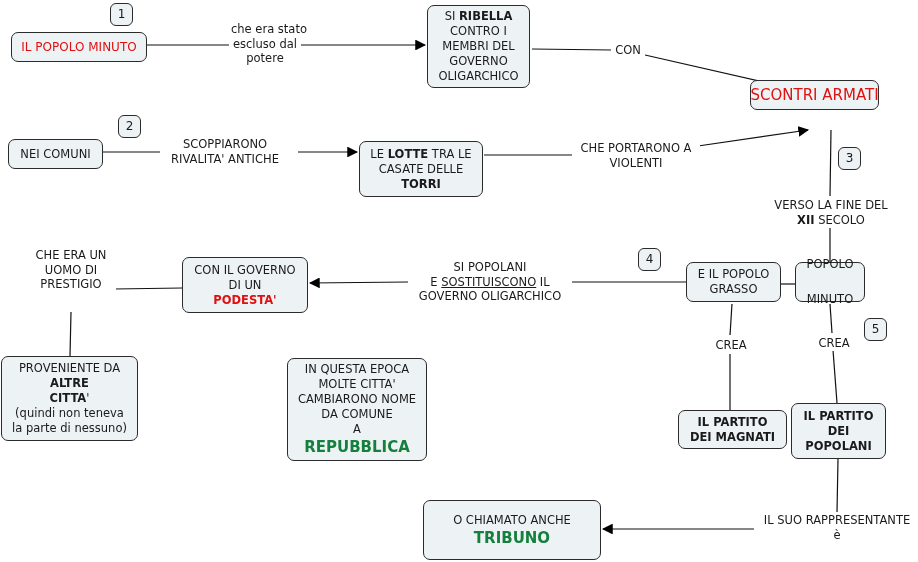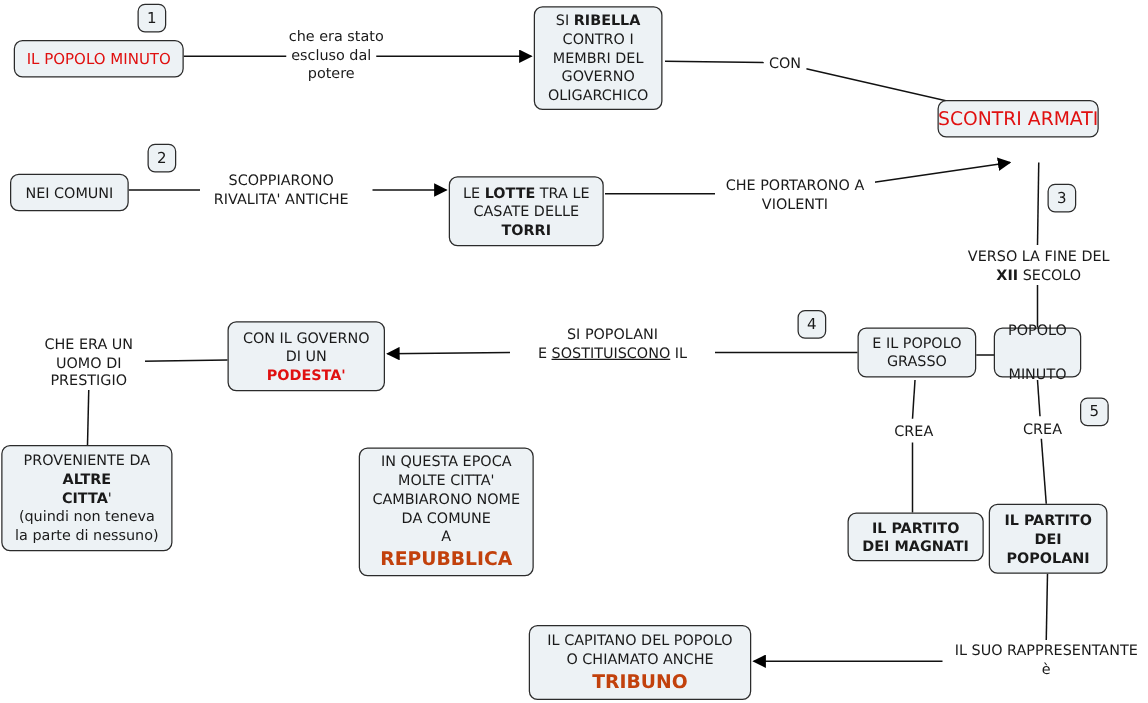--- a/index.html
+++ b/index.html
@@ -8,21 +8,21 @@
   #links { position: absolute; left: 0; top: 0; width: 918px; height: 562px; }
   .node { position: absolute; box-sizing: border-box; background: #edf2f5; border: 1px solid #2b2b2b;
           border-radius: 7px; text-align: center; line-height: 15px; display: flex; flex-direction: column;
           justify-content: center; align-items: center; padding: 14px 4px; }
   .node .ln { display: block; white-space: nowrap; }
   .num { position: absolute; box-sizing: border-box; background: #edf2f5; border: 1px solid #2b2b2b;
          border-radius: 6px; width: 23px; height: 23px; text-align: center; line-height: 21px; font-size: 12px; }
   .lbl { position: absolute; text-align: center; line-height: 14.5px; background: #ffffff; white-space: nowrap; padding: 0 2px; }
   .red { color: #e01010; }
   .bold { font-weight: bold; }
-  .big { font-size: 15px; font-weight: bold; color: #c2410c; }
+  .big { font-size: 15px; font-weight: bold; color: #15803d; }
   .u { text-decoration: underline; }
 </style>
 </head>
 <body>
 
 <svg id="links" xmlns="http://www.w3.org/2000/svg">
   <defs>
     <marker id="arr" viewBox="0 0 10 10" refX="9" refY="5" markerWidth="9" markerHeight="9" orient="auto">
       <path d="M0,0 L10,5 L0,10 z" fill="#000"></path>
     </marker>
@@ -122,21 +122,20 @@
   <span class="ln">DEI MAGNATI</span>
 </div>
 
 <div class="node bold" style="left:791px;top:403px;width:95px;height:56px;">
   <span class="ln">IL PARTITO</span>
   <span class="ln">DEI</span>
   <span class="ln">POPOLANI</span>
 </div>
 
 <div class="node" style="left:423px;top:500px;width:178px;height:60px;">
-  <span class="ln">IL CAPITANO DEL POPOLO</span>
   <span class="ln">O CHIAMATO ANCHE</span>
   <span class="ln big" style="line-height:20px;">TRIBUNO</span>
 </div>
 
 <div class="lbl" style="left:229px;top:22px;width:68px;">
   <div>che era stato</div>
     <div>escluso dal</div>
     <div>potere</div>
 </div>
 <div class="lbl" style="left:611px;top:43px;width:30px;text-align:center;">CON</div>
@@ -148,22 +147,23 @@
   <div>CHE PORTARONO A</div>
     <div>VIOLENTI</div>
 </div>
 <div class="lbl" style="left:764px;top:198px;width:130px;">
   <div>VERSO LA FINE DEL</div>
   <div><b>XII</b><span> SECOLO</span></div>
 </div>
 <div class="lbl" style="left:408px;top:260px;width:160px;">
   <div>SI POPOLANI</div>
   <div><span>E </span><span class="u">SOSTITUISCONO</span><span> IL</span></div>
+  <div>GOVERNO OLIGARCHICO</div>
 </div>
-<div class="lbl" style="left:26px;top:268px;width:86px;">
+<div class="lbl" style="left:26px;top:248px;width:86px;">
   <div>CHE ERA UN</div>
     <div>UOMO DI</div>
     <div>PRESTIGIO</div>
 </div>
 <div class="lbl" style="left:710px;top:338px;width:38px;">CREA</div>
 <div class="lbl" style="left:813px;top:336px;width:38px;">CREA</div>
 <div class="lbl" style="left:753px;top:513px;width:164px;background:transparent;">
   <div>IL SUO RAPPRESENTANTE</div>
     <div>è</div>
 </div>

